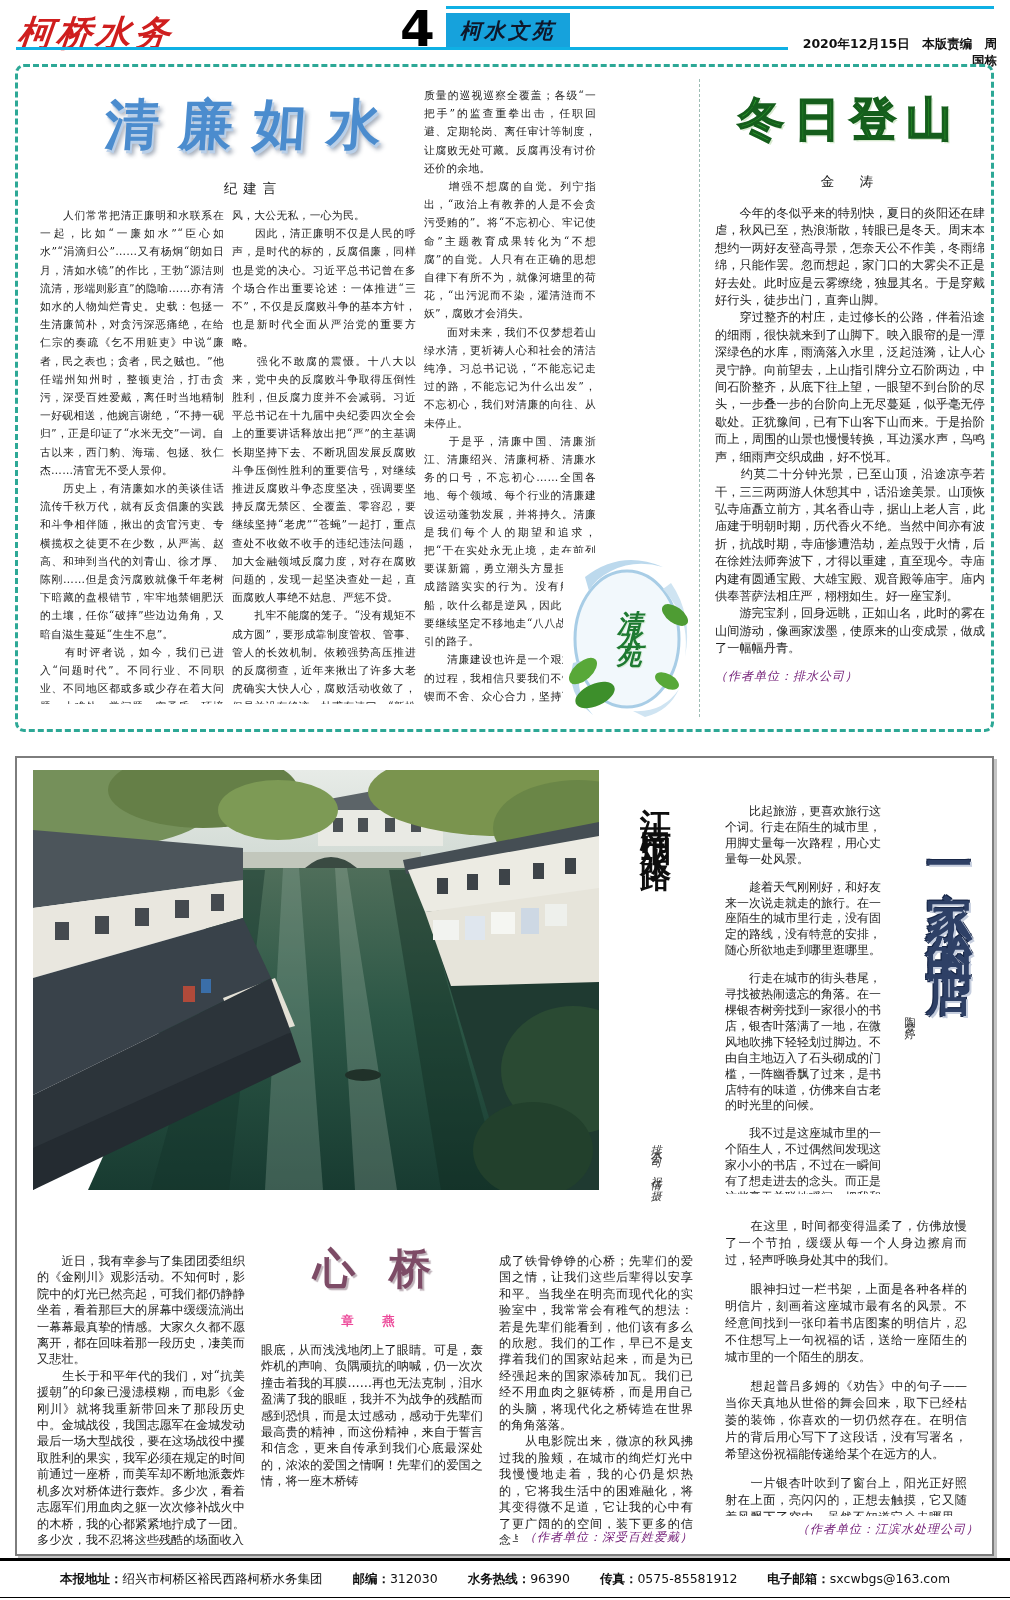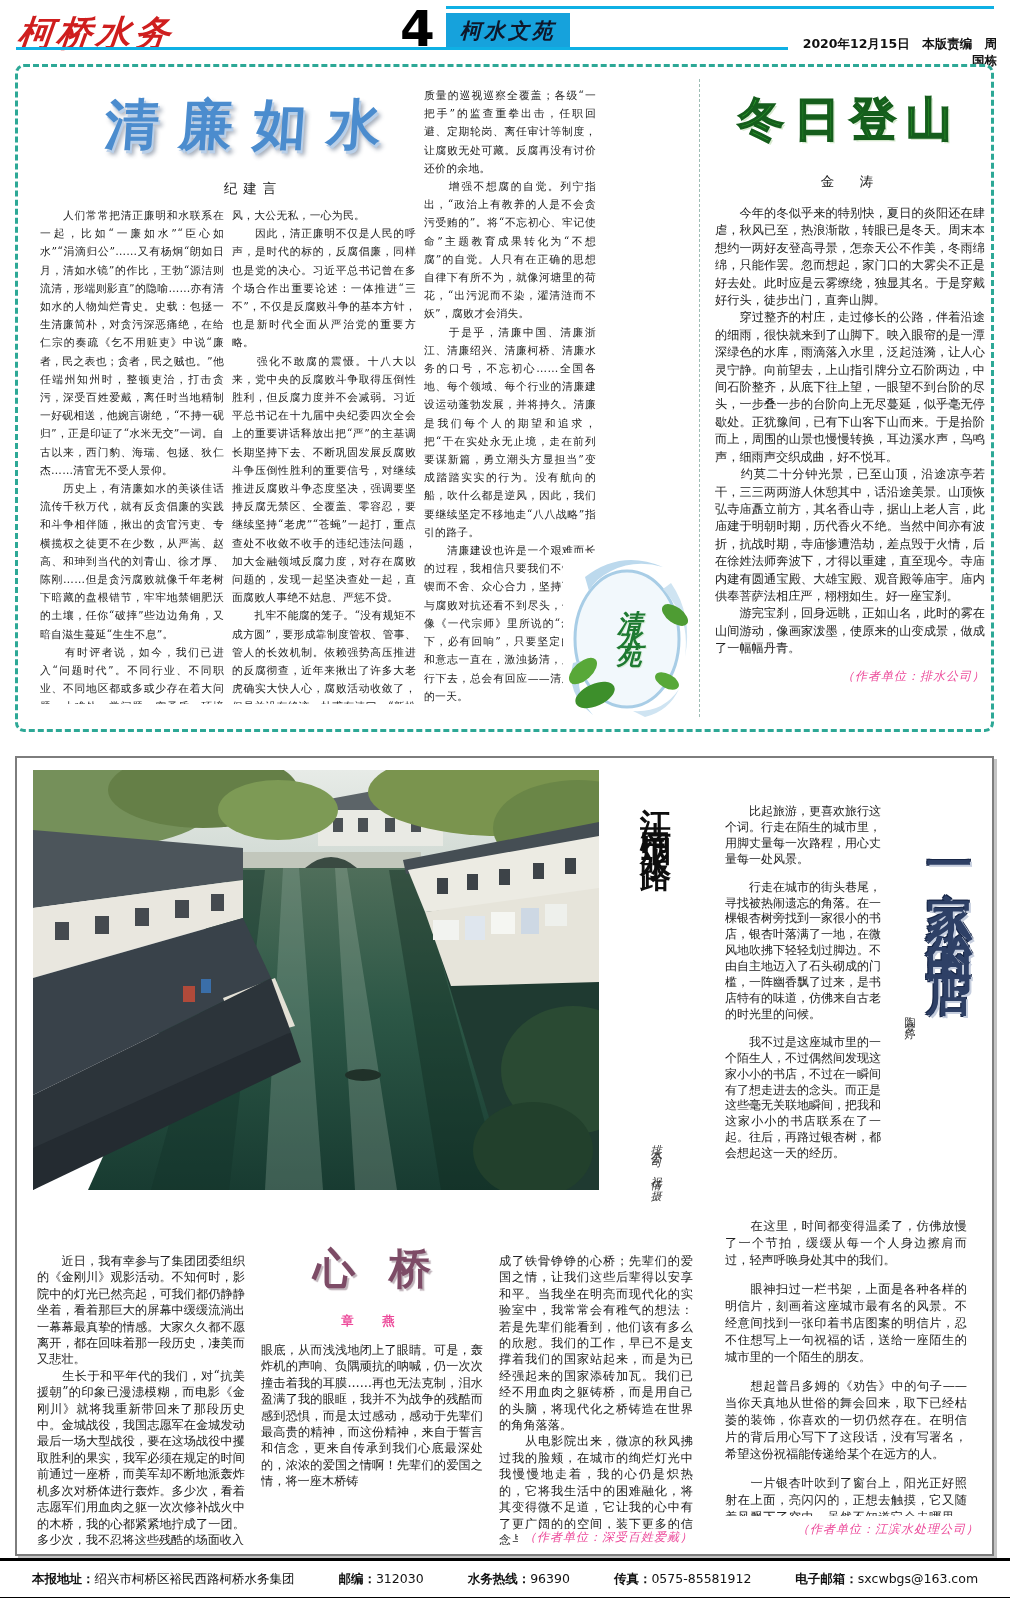--- a/index.html
+++ b/index.html
@@ -58,21 +58,21 @@
   }
   .vdivider { position:absolute; left:681px; top:12px; height:638px; border-left:1.5px dashed #9bbcb4; }
   .art-dongri { position:absolute; left:697px; top:22px; width:270px; height:625px; }
   .dr-title {
     text-align:center; font-size:46px; font-weight:bold; color:#2ea22b; letter-spacing:10px;
     -webkit-text-stroke:1.5px #155e1c; text-shadow:2px 2px 0 #d7e9cf;
   }
   .dr-author { text-align:center; margin:22px 0 14px 0; font-size:13.5px; letter-spacing:6px; color:#222; }
   .dr-body { font-size:12.2px; line-height:17.4px; text-align:justify; height:455px; overflow:hidden; color:#222; }
   .dr-body p { margin:0; }
-  .attribution { text-align:right; font-size:12px; font-style:italic; color:#ec4899; letter-spacing:1px; }
+  .attribution { text-align:left; font-size:12px; font-style:italic; color:#701a75; letter-spacing:1px; }
   .art-dongri .attribution { margin-top:8px; }
   
   .middlebox {
     position:absolute; left:15px; top:756px; width:979px; height:800px;
     border:2px solid #7d7d7d; box-shadow:3px 3px 0 #c4c4c4; background:#fff;
   }
   .photo { position:absolute; left:16px; top:12px; width:566px; height:420px; overflow:hidden; }
   .photo-caption-col { position:absolute; left:594px; top:14px; width:92px; height:418px; }
   .photo-caption {
     position:absolute; left:24px; top:12px; writing-mode:vertical-rl;
@@ -113,21 +113,21 @@
     text-shadow:2px 2px 0 #c6cede, -1px -1px 0 #182747, 1px -1px 0 #182747, -1px 1px 0 #182747;
   }
   .sd-wide { position:absolute; left:2px; top:436px; width:266px; height:310px;
              font-size:12.2px; line-height:17px; text-align:justify; overflow:hidden; color:#222; }
   .sd-attribution { position:absolute; right:4px; bottom:10px; background:#fff; padding-left:6px;
                     font-size:12px; font-style:italic; letter-spacing:1px; }
   
   .footer {
     position:absolute; left:0; top:1558px; width:1010px; height:40px;
     border-top:3px solid #000; border-bottom:1.5px solid #000;
-    display:flex; align-items:center; justify-content:center; gap:44px;
+    display:flex; align-items:center; justify-content:center; gap:30px;
     font-family:"DejaVu Sans","Liberation Sans",sans-serif; font-size:12.5px; color:#111;
   }
   .footer b { font-weight:bold; }
 </style>
 </head>
 <body>
 
 <div class="page">
 
   <div class="brand">柯桥水务</div>
@@ -155,20 +155,21 @@
         </div>
       <div class="col ql-col2">
           <p>风，大公无私，一心为民。</p>
           <p>　　因此，清正廉明不仅是人民的呼声，是时代的标的，反腐倡廉，同样也是党的决心。习近平总书记曾在多个场合作出重要论述：一体推进“三不”，不仅是反腐败斗争的基本方针，也是新时代全面从严治党的重要方略。</p>
           <p>　　强化不敢腐的震慑。十八大以来，党中央的反腐败斗争取得压倒性胜利，但反腐力度并不会减弱。习近平总书记在十九届中央纪委四次全会上的重要讲话释放出把“严”的主基调长期坚持下去、不断巩固发展反腐败斗争压倒性胜利的重要信号，对继续推进反腐败斗争态度坚决，强调要坚持反腐无禁区、全覆盖、零容忍，要继续坚持“老虎”“苍蝇”一起打，重点查处不收敛不收手的违纪违法问题，加大金融领域反腐力度，对存在腐败问题的，发现一起坚决查处一起，直面腐败人事绝不姑息、严惩不贷。</p>
           <p>　　扎牢不能腐的笼子。“没有规矩不成方圆”，要形成靠制度管权、管事、管人的长效机制。依赖强势高压推进的反腐彻查，近年来揪出了许多大老虎确实大快人心，腐败活动收敛了，但是并没有绝迹。杜甫有诗曰：“新松恨不高千尺，恶竹应须斩万竿。”习总书记强调，腐败的本质是权力滥用，要强化对权力运行的制约和监督。以严格的执纪执法增强制度刚性，推动形成不敢腐的制度体系、严格有效的监督体系。于是，高</p>
         </div>
       <div class="col ql-col3">
           <p>质量的巡视巡察全覆盖；各级“一把手”的监查重拳出击，任职回避、定期轮岗、离任审计等制度，让腐败无处可藏。反腐再没有讨价还价的余地。</p>
           <p>　　增强不想腐的自觉。列宁指出，“政治上有教养的人是不会贪污受贿的”。将“不忘初心、牢记使命”主题教育成果转化为“不想腐”的自觉。人只有在正确的思想自律下有所不为，就像河塘里的荷花，“出污泥而不染，濯清涟而不妖”，腐败才会消失。</p>
+          <p>　　面对未来，我们不仅梦想着山绿水清，更祈祷人心和社会的清洁纯净。习总书记说，“不能忘记走过的路，不能忘记为什么出发”，不忘初心，我们对清廉的向往、从未停止。</p>
           <p>　　于是乎，清廉中国、清廉浙江、清廉绍兴、清廉柯桥、清廉水务的口号，不忘初心……全国各地、每个领域、每个行业的清廉建设运动蓬勃发展，并将持久。清廉是我们每个人的期望和追求，把“干在实处永无止境，走在前列要谋新篇，勇立潮头方显担当”变成踏踏实实的行为。没有航向的船，吹什么都是逆风，因此，我们要继续坚定不移地走“八八战略”指引的路子。</p>
           <p>　　清廉建设也许是一个艰难而长的过程，我相信只要我们不懈怠、锲而不舍、众心合力，坚持下去，与腐败对抗还看不到尽头，但是就像《一代宗师》里所说的“念念之下，必有回响”，只要坚定的信念和意志一直在，激浊扬清，坚决执行下去，总会有回应——清廉如水的一天。</p>
         </div>
     </article>
 
     <div class="badge">
       <svg width="130" height="172" viewBox="0 0 130 172">
         <ellipse cx="64" cy="86" rx="52" ry="68" fill="#f2f8fc" stroke="#a8cde6" stroke-width="3"></ellipse>
         <path d="M22 24 Q58 -4 100 14 Q72 6 48 18 Q32 26 26 38 Z" fill="#bcd9ed"></path>
         <path d="M108 30 Q130 62 122 104 Q126 72 112 52 Q104 40 100 36 Z" fill="#cfe4f2"></path>
@@ -286,20 +287,21 @@
             <p>成了铁骨铮铮的心桥；先辈们的爱国之情，让我们这些后辈得以安享和平。当我坐在明亮而现代化的实验室中，我常常会有稚气的想法：若是先辈们能看到，他们该有多么的欣慰。我们的工作，早已不是支撑着我们的国家站起来，而是为已经强起来的国家添砖加瓦。我们已经不用血肉之躯铸桥，而是用自己的头脑，将现代化之桥铸造在世界的角角落落。</p>
             <p>　　从电影院出来，微凉的秋风拂过我的脸颊，在城市的绚烂灯光中我慢慢地走着，我的心仍是炽热的，它将我生活中的困难融化，将其变得微不足道，它让我的心中有了更广阔的的空间，装下更多的信念与执着，这就是属于我的“金刚川”吧。</p>
           </div>
         <div class="attribution">（作者单位：深受百姓爱戴）</div>
       </div>
     </article>
 
     <article class="sd">
       <div class="sd-narrow">
           <p>　　比起旅游，更喜欢旅行这个词。行走在陌生的城市里，用脚丈量每一次路程，用心丈量每一处风景。</p>
+          <p>　　趁着天气刚刚好，和好友来一次说走就走的旅行。在一座陌生的城市里行走，没有固定的路线，没有特意的安排，随心所欲地走到哪里逛哪里。</p>
           <p>　　行走在城市的街头巷尾，寻找被热闹遗忘的角落。在一棵银杏树旁找到一家很小的书店，银杏叶落满了一地，在微风地吹拂下轻轻划过脚边。不由自主地迈入了石头砌成的门槛，一阵幽香飘了过来，是书店特有的味道，仿佛来自古老的时光里的问候。</p>
           <p>　　我不过是这座城市里的一个陌生人，不过偶然间发现这家小小的书店，不过在一瞬间有了想走进去的念头。而正是这些毫无关联地瞬间，把我和这家小小的书店联系在了一起。往后，再路过银杏树，都会想起这一天的经历。</p>
         </div>
       <div class="sd-author">陶梦婷</div>
       <div class="sd-title">一家小小的书店</div>
       <div class="sd-wide">
           <p>　　在这里，时间都变得温柔了，仿佛放慢了一个节拍，缓缓从每一个人身边擦肩而过，轻声呼唤身处其中的我们。</p>
           <p>　　眼神扫过一栏书架，上面是各种各样的明信片，刻画着这座城市最有名的风景。不经意间找到一张印着书店图案的明信片，忍不住想写上一句祝福的话，送给一座陌生的城市里的一个陌生的朋友。</p>
           <p>　　想起普吕多姆的《劝告》中的句子——当你天真地从世俗的舞会回来，取下已经枯萎的装饰，你喜欢的一切仍然存在。在明信片的背后用心写下了这段话，没有写署名，希望这份祝福能传递给某个在远方的人。</p>
           <p>　　一片银杏叶吹到了窗台上，阳光正好照射在上面，亮闪闪的，正想去触摸，它又随着风飘下了空中。虽然不知道它会去哪里，但那会是由无数个不经意的瞬间联系起来的地方。</p>

